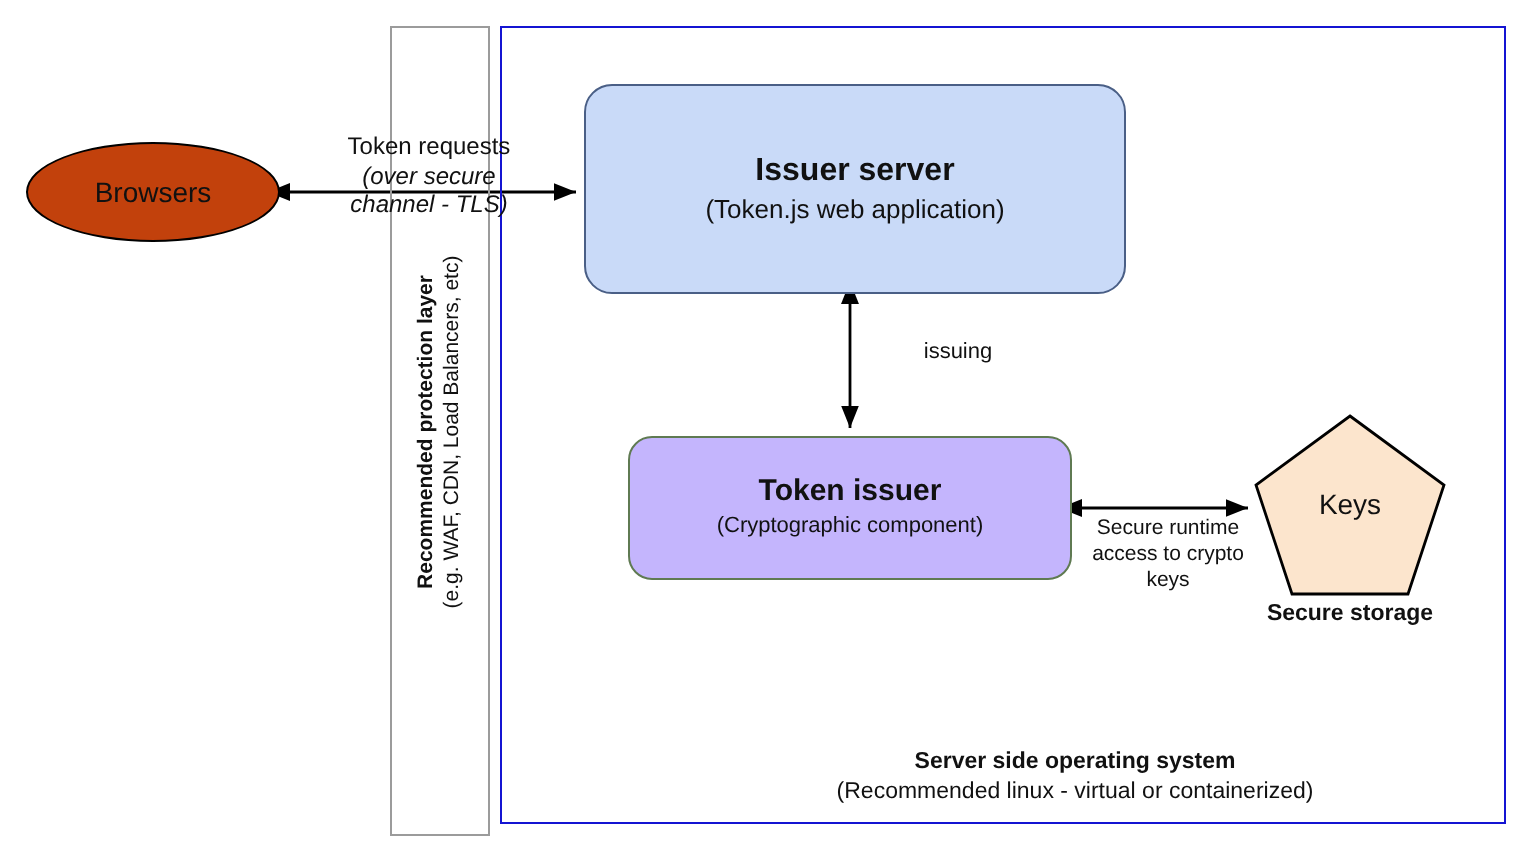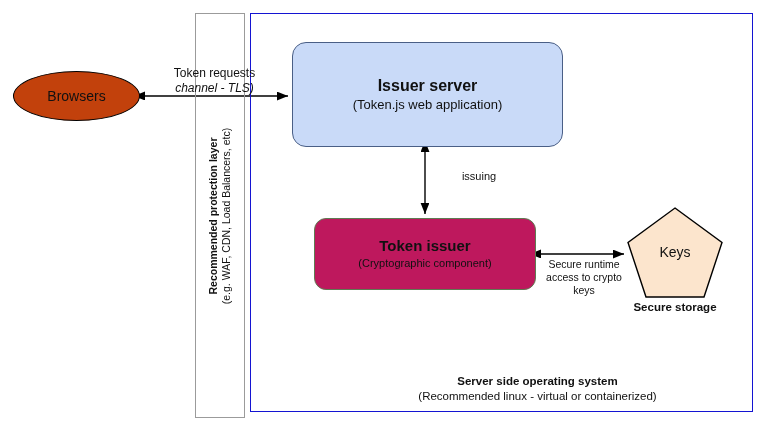--- a/index.html
+++ b/index.html
@@ -85,21 +85,21 @@
     box-sizing: border-box;
     display: flex; flex-direction: column;
     align-items: center; justify-content: center;
   }
   #issuer-server-node .title { font-size: 16px; font-weight: bold; line-height: 1.35; }
   #issuer-server-node .sub { font-size: 13px; line-height: 1.4; }
 
   #token-issuer-node {
     left: 314px; top: 218px;
     width: 222px; height: 72px;
-    background: #be185d;
+    background: #c4b5fd;
     border: 1.5px solid #5f7a52;
     border-radius: 12px;
     box-sizing: border-box;
     display: flex; flex-direction: column;
     align-items: center; justify-content: center;
   }
   #token-issuer-node .title { font-size: 15px; font-weight: bold; line-height: 1.35; }
   #token-issuer-node .sub { font-size: 11px; line-height: 1.4; }
 
   #keys-node { left: 626px; top: 206px; width: 98px; height: 93px; }
@@ -204,20 +204,21 @@
     <svg width="98" height="93" viewBox="0 0 98 93" xmlns="http://www.w3.org/2000/svg">
       <polygon points="49,2 96,36.5 78,91 20,91 2,36.5" fill="#fce5cd" stroke="#000000" stroke-width="1.4"></polygon>
     </svg>
     <span class="keys-label">Keys</span>
   </div>
 
   <div class="abs" id="secure-storage-label">Secure storage</div>
 
   <div class="abs" id="token-requests-label">
     <span class="tr-main">Token requests</span>
+    <span class="tr-sub">(over secure</span>
     <span class="tr-sub">channel - TLS)</span>
   </div>
 
   <div class="abs" id="os-token-label">
     <span>issuing</span>
   </div>
 
   <div class="abs" id="crypto-access-label">
     <span>Secure runtime</span>
     <span>access to crypto</span>

